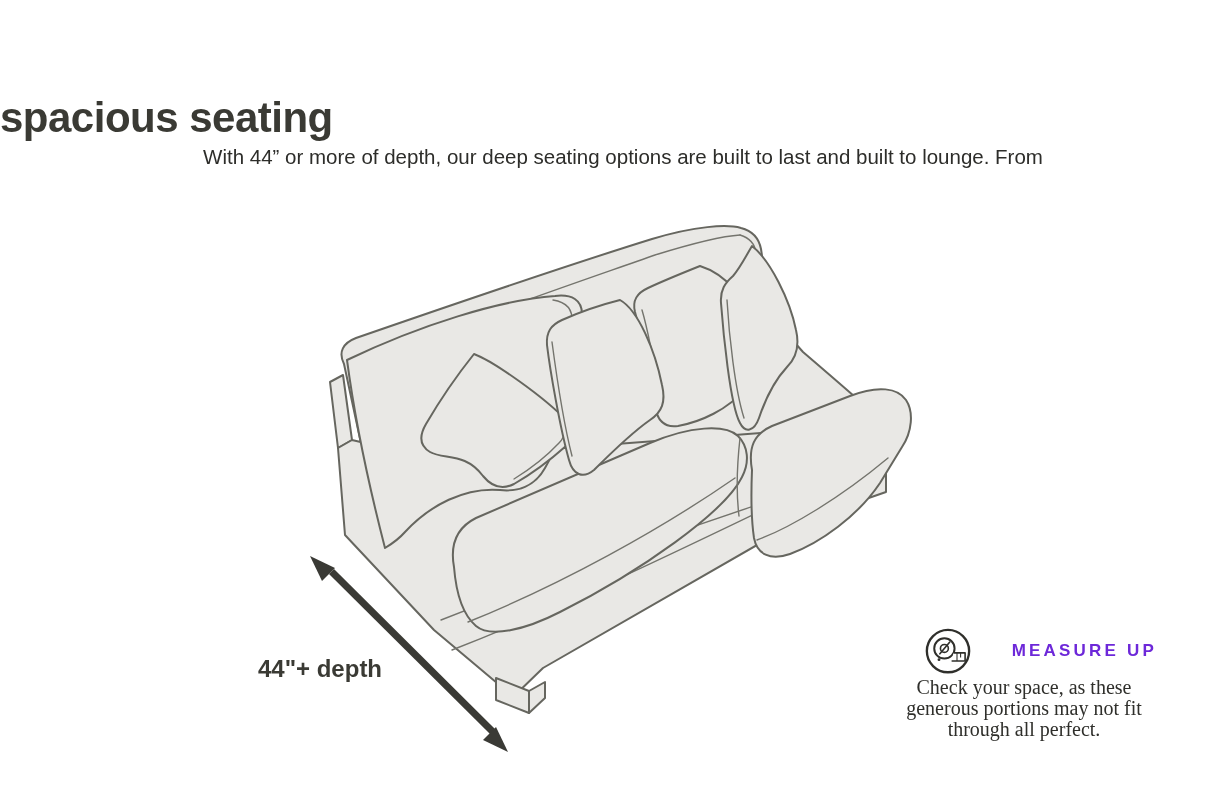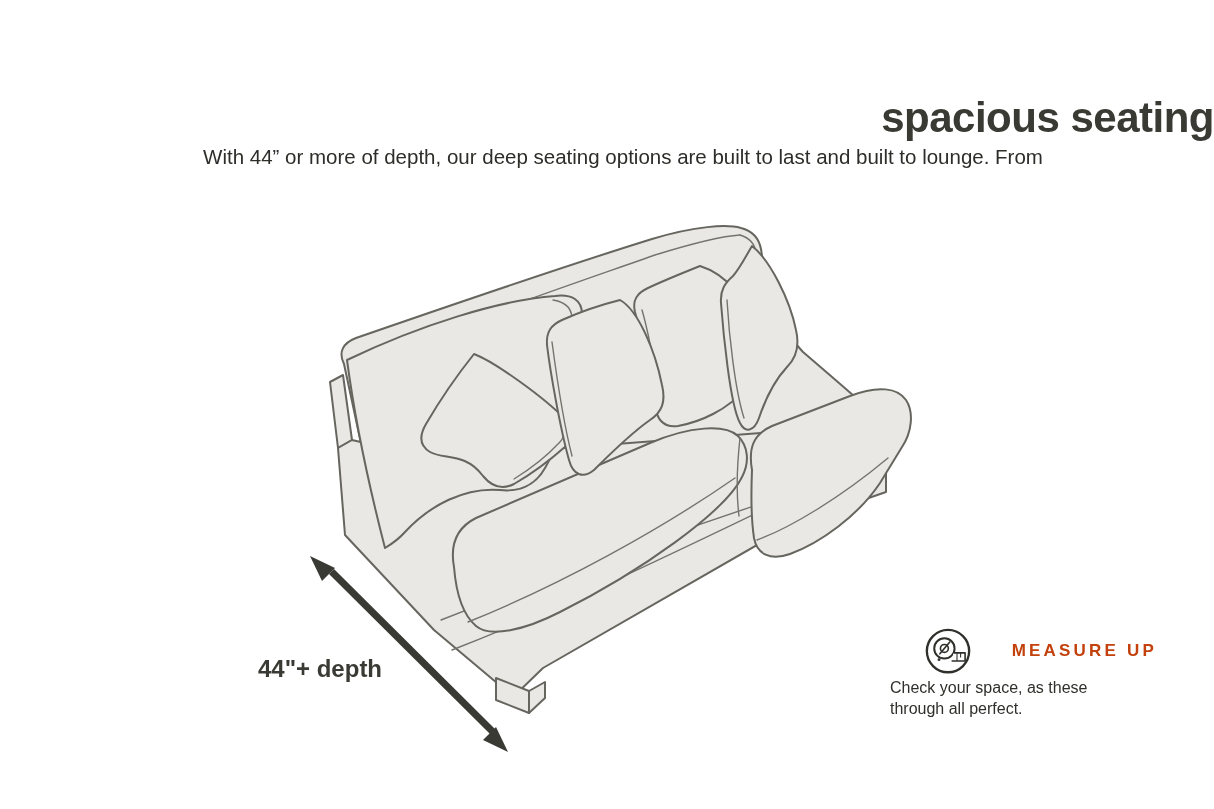--- a/index.html
+++ b/index.html
@@ -5,21 +5,21 @@
   html,body{margin:0;padding:0;background:#ffffff;}
   .stage{
     position:relative;
     width:1214px;height:809px;
     background:#ffffff;
     font-family:"Liberation Sans", sans-serif;
     overflow:hidden;
   }
   .title{
     position:absolute;left:0;right:0;top:66px;
-    text-align:right;
+    text-align:left;
     font-size:42px;font-weight:bold;
     letter-spacing:-0.5px;
     color:#3a3a34;
   }
   .desc{
     position:absolute;left:0;right:0;top:142px;
     text-align:center;
     font-size:20.5px;line-height:29px;
     color:#2d2d2a;
   }
@@ -36,27 +36,28 @@
   }
   .mu-icon{
     position:absolute;left:921px;top:625px;
     width:54px;height:54px;
   }
   .mu-heading{
     position:absolute;left:983px;top:641px;width:174px;
     text-align:right;
     font-size:17px;font-weight:bold;
     letter-spacing:3.2px;
-    color:#c2410c;white-space:nowrap;
+    color:#6d28d9;white-space:nowrap;
   }
   .mu-note{
     position:absolute;left:890px;top:677px;width:268px;
-    text-align:left;
-    font-size:16px;line-height:21px;
+    text-align:center;
+    font-size:20px;line-height:21px;
     color:#2f2f2b;
+    font-family:Liberation Serif, serif;
   }
 </style>
 </head>
 <body>
 
 <div class="stage">
 
   <h1 class="title">spacious seating</h1>
 
   <div class="desc">
@@ -184,16 +185,17 @@
     <path d="M954,654 L967,654 L967,663 L952,663" fill="#ffffff" stroke="#2f2f2b" stroke-width="1.8" stroke-linejoin="round"></path>
     <line x1="958" y1="654" x2="958" y2="663" stroke="#2f2f2b" stroke-width="1.2"></line>
     <line x1="962" y1="654" x2="962" y2="659" stroke="#2f2f2b" stroke-width="1.2"></line>
     <circle cx="938" cy="661.5" r="1.6" fill="#2f2f2b"></circle>
   </svg>
 
   <div class="mu-heading">MEASURE UP</div>
 
   <div class="mu-note">
     <div>Check your space, as these</div>
+    <div>generous portions may not fit</div>
     <div>through all perfect.</div>
   </div>
 
 </div>
 
 </body></html>

